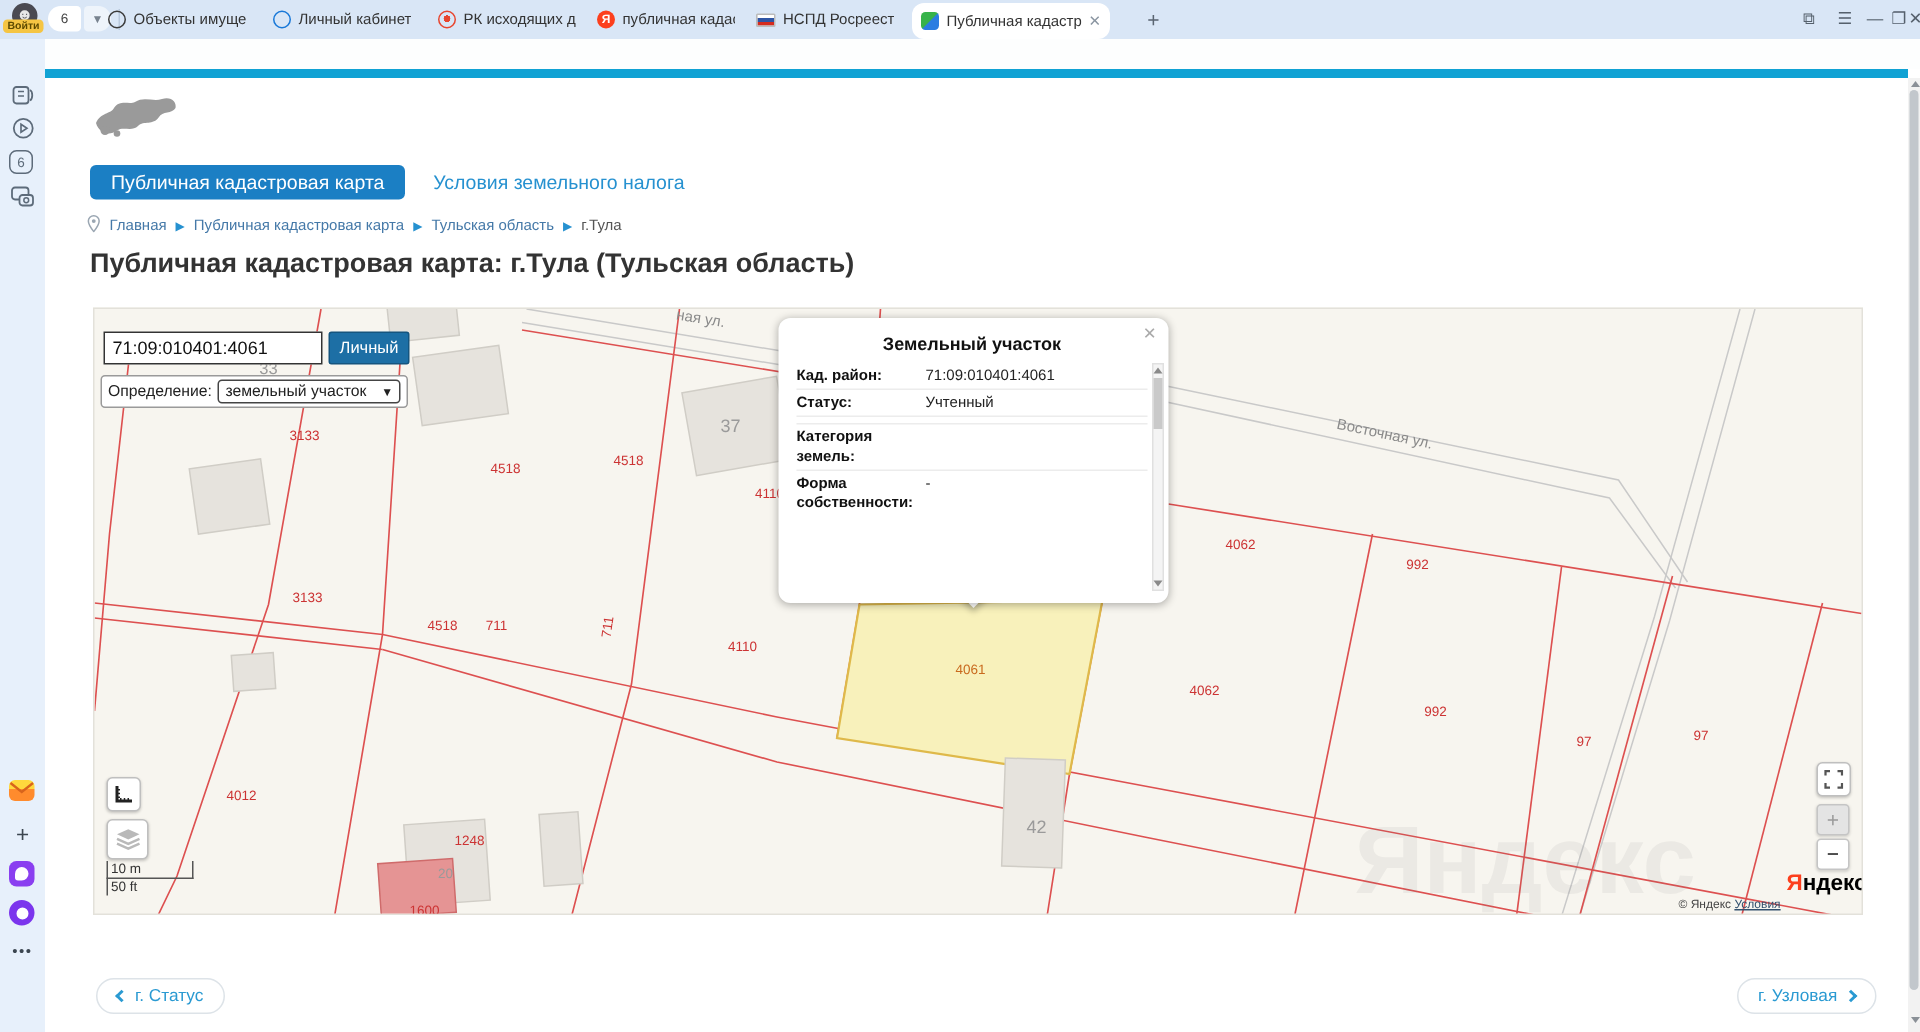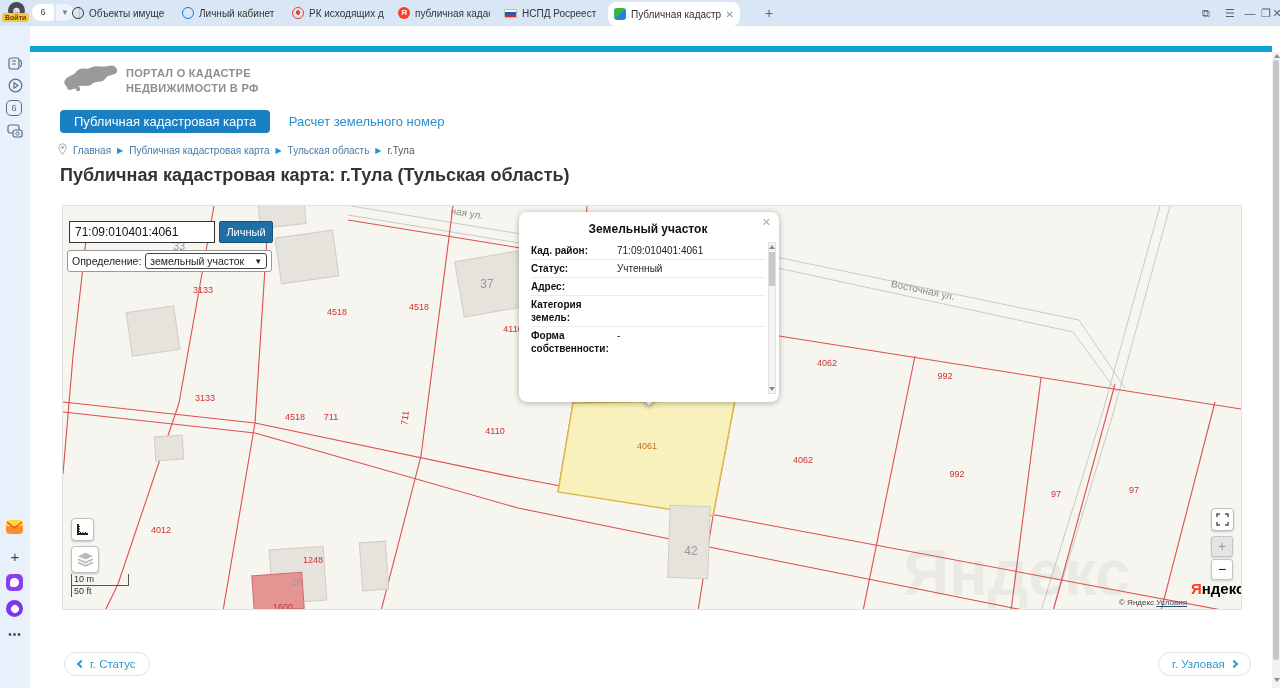--- a/index.html
+++ b/index.html
@@ -259,28 +259,24 @@
 
 <div id="page">
 
   <span class="logo-map">
     <svg width="58" height="38" viewBox="0 0 58 38">
         <path d="M2 22 C5 15 12 16 14 12 C18 6 24 10 28 8 C34 4 40 8 46 6 C52 4 56 8 55 12 C53 16 46 14 44 18 C40 24 34 20 30 24 C26 28 20 24 16 27 C11 31 4 29 2 22 Z" fill="#9a9a9a"></path>
         <circle cx="8" cy="27" r="3" fill="#9a9a9a"></circle>
         <circle cx="16" cy="29" r="2.2" fill="#9a9a9a"></circle>
       </svg>
   </span>
-  <div class="logo-text">
-    <div>ПОРТАЛ О КАДАСТРЕ</div>
-    <div>НЕДВИЖИМОСТИ В РФ</div>
-  </div>
 
   <div class="navtabs">
     <span class="navtab-active">Публичная кадастровая карта</span>
-    <span class="navtab-link">Расчет земельного номер</span>
+    <span class="navtab-link">Условия земельного налога</span>
   </div>
 
   <div class="breadcrumb">
     <span class="pin">
       <svg width="9" height="12" viewBox="0 0 9 12">
           <path d="M4.5 0.8 a3.6 3.6 0 0 1 3.6 3.6 c0 2.6 -3.6 7 -3.6 7 s-3.6 -4.4 -3.6 -7 a3.6 3.6 0 0 1 3.6 -3.6 Z" fill="none" stroke="#9aa6b2" stroke-width="1"></path>
           <circle cx="4.5" cy="4.4" r="1.3" fill="#9aa6b2"></circle>
         </svg>
     </span>
     <span>Главная</span>
@@ -386,21 +382,20 @@
       <h3>Земельный участок</h3>
       <div class="prow">
           <span class="pl">Кад. район:</span>
           <span class="pv">71:09:010401:4061</span>
         </div>
       <div class="prow">
           <span class="pl">Статус:</span>
           <span class="pv">Учтенный</span>
         </div>
       <div class="prow">
-          <span class="pl">Адрес:</span>
         </div>
       <div class="prow">
           <span class="pl">Категория земель:</span>
         </div>
       <div class="prow">
           <span class="pl">Форма собственности:</span>
           <span class="pv">-</span>
         </div>
 
       <div class="pscroll">

